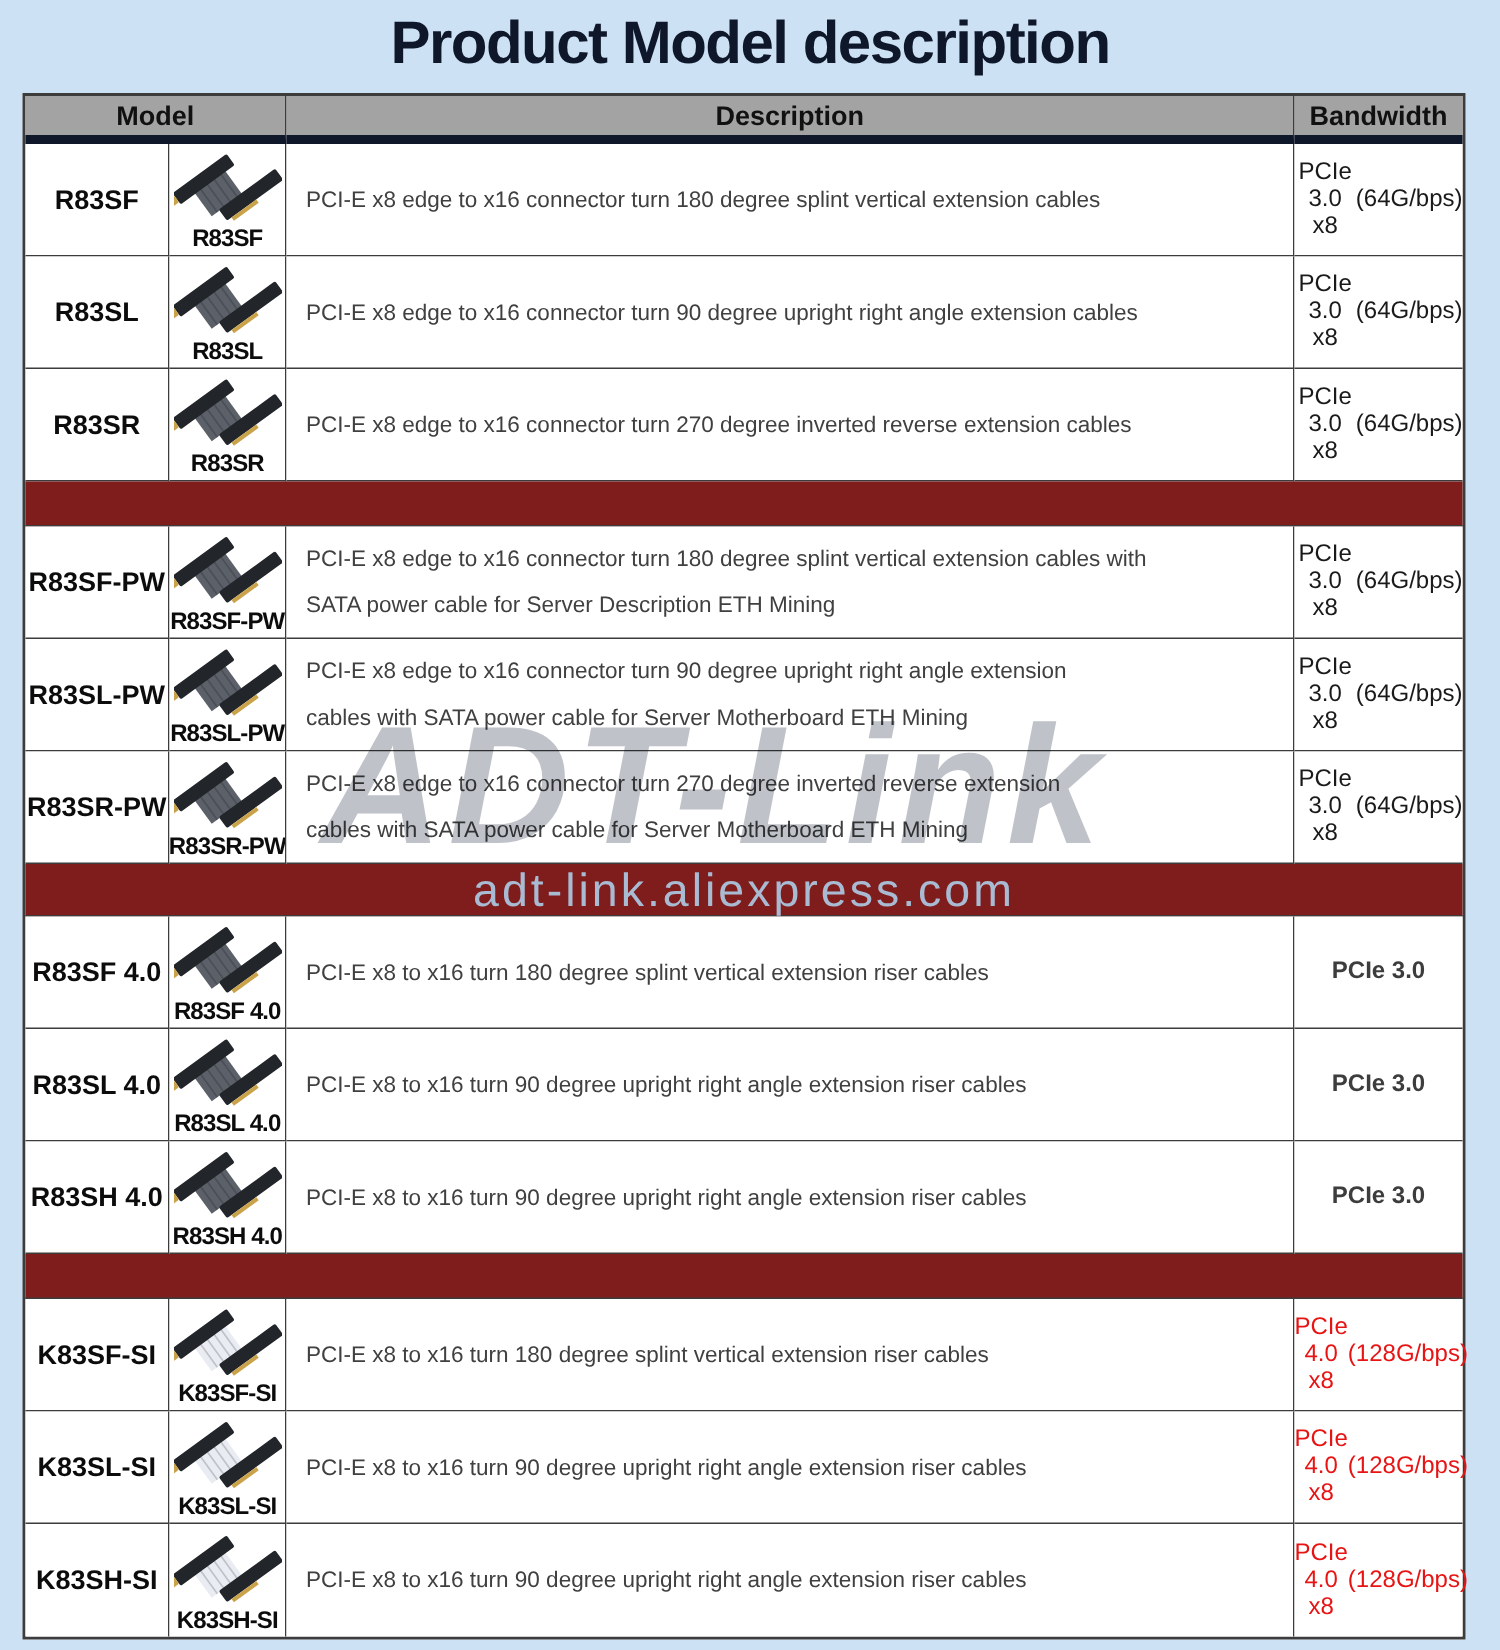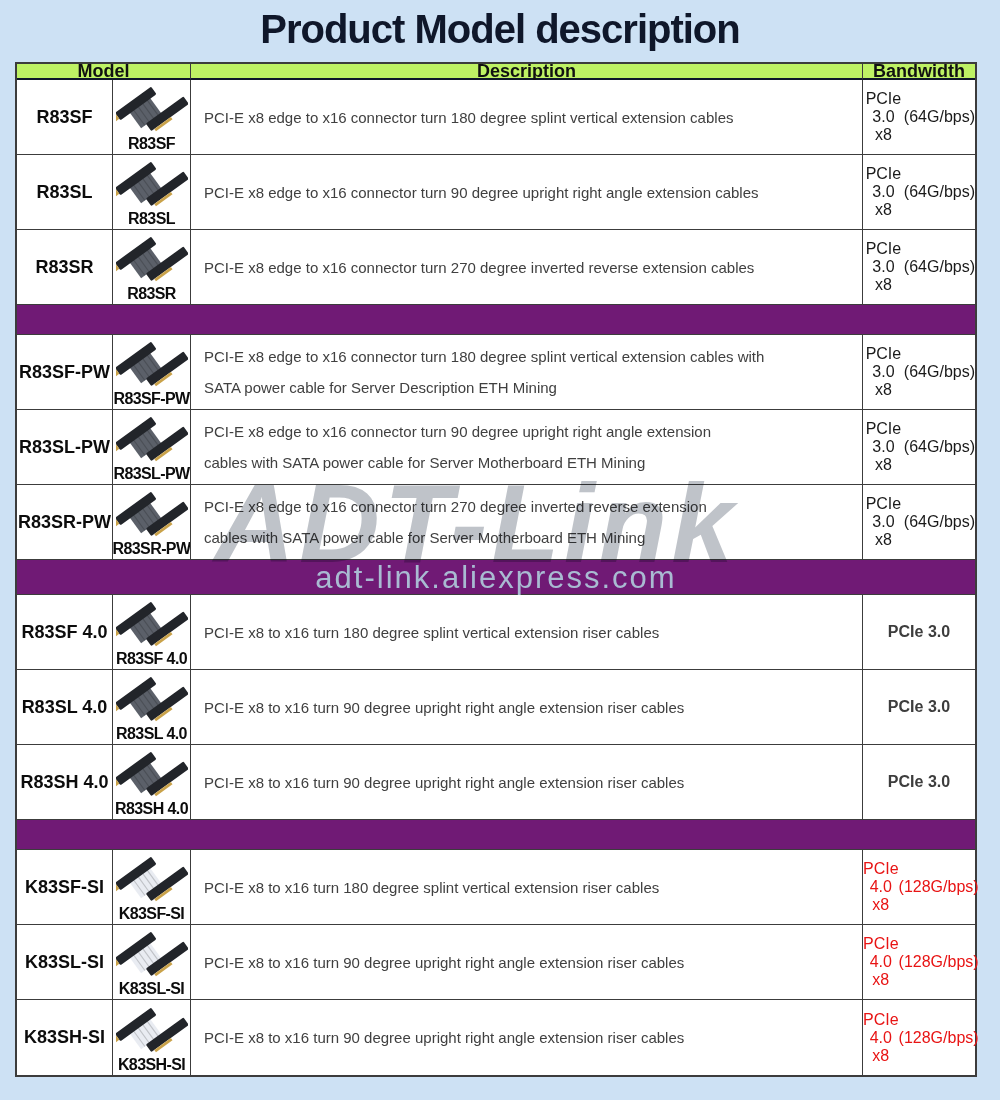--- a/index.html
+++ b/index.html
@@ -23,29 +23,29 @@
     position: absolute;
     left: 15px;
     top: 62px;
     width: 962px;
     border: 2px solid #3c3c3c;
     display: grid;
     grid-template-columns: 96px 78px 672px 112px;
     background: #ffffff;
   }
   .hcell {
-    background: #bef264;
-    height: 16px;
+    background: #a3a3a3;
+    height: 32px;
     display: flex;
     align-items: center;
     justify-content: center;
     font-weight: 700;
     font-size: 18px;
     color: #111;
-    border-bottom: 2px solid #0f172a;
+    border-bottom: 6px solid #0f172a;
     border-right: 1.5px solid #3c3c3c;
   }
   .hcell.h-model { grid-column: 1 / 3; }
   .hcell.h-bw { border-right: none; }
 
   .cell {
     height: 75px;
     background: #ffffff;
     border-right: 1.5px solid #3c3c3c;
     border-bottom: 1.5px solid #3c3c3c;
@@ -74,21 +74,21 @@
   .bw-cell {
     display: flex; flex-direction: row; justify-content: space-evenly;
     align-items: center; font-size: 16px; color: #1a1a1a; text-align: center;
   }
   .bw-cell.bw-large { font-size: 16px; font-weight: 700; color: #3d3d3d; }
   .bw-cell.bw-red { color: #e81414; }
 
   .separator {
     grid-column: 1 / -1;
     height: 30px;
-    background: #701a75;
+    background: #7f1d1d;
     border-bottom: 1.5px solid #3c3c3c;
     display: flex; align-items: center; justify-content: center;
     overflow: visible;
   }
   .separator.has-text { height: 35px; }
   .sep-text {
     font-size: 31px; color: #a9bbd2; letter-spacing: 2px;
     line-height: 1; white-space: nowrap;
   }
   .brand-watermark {

